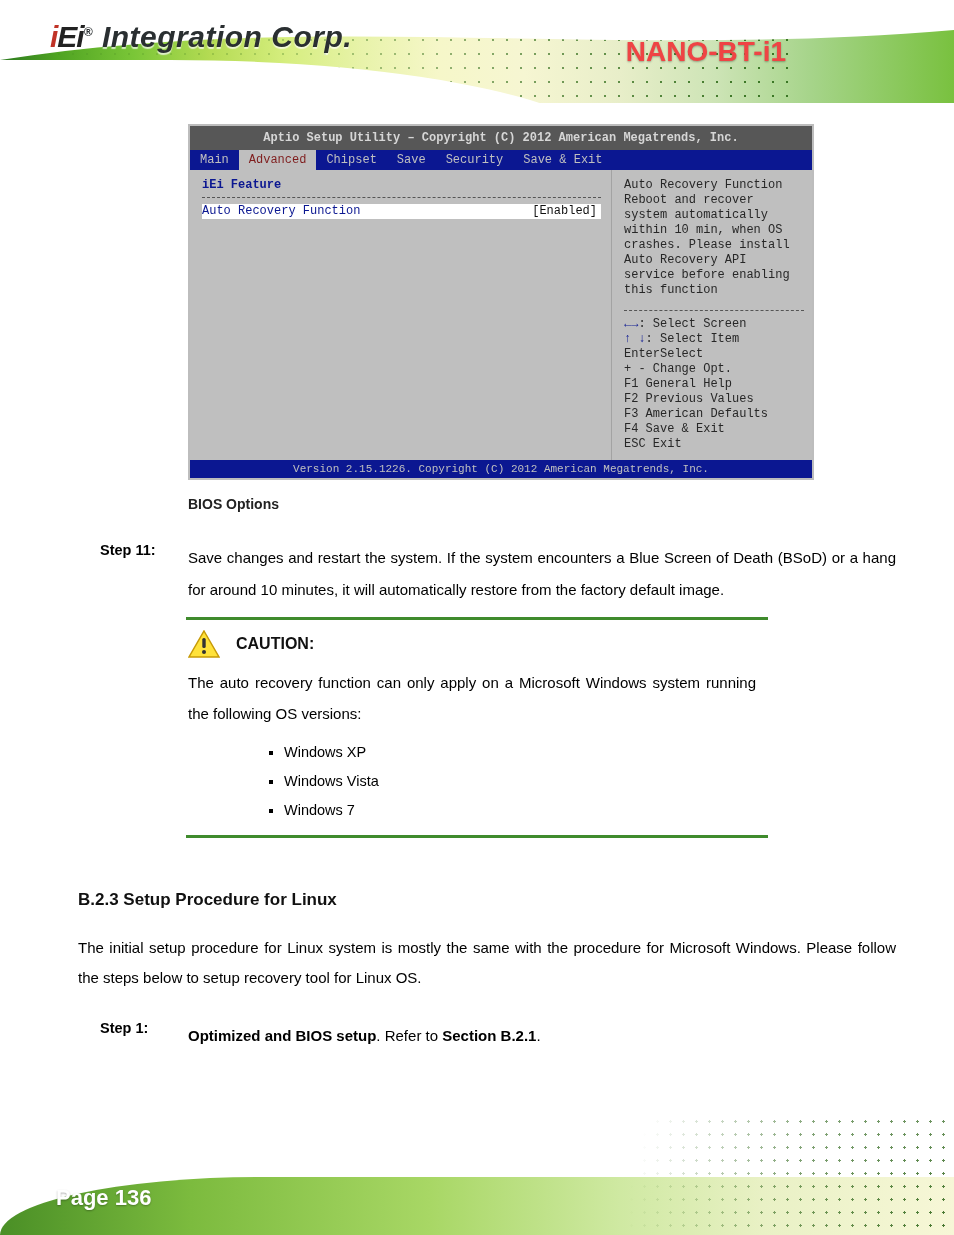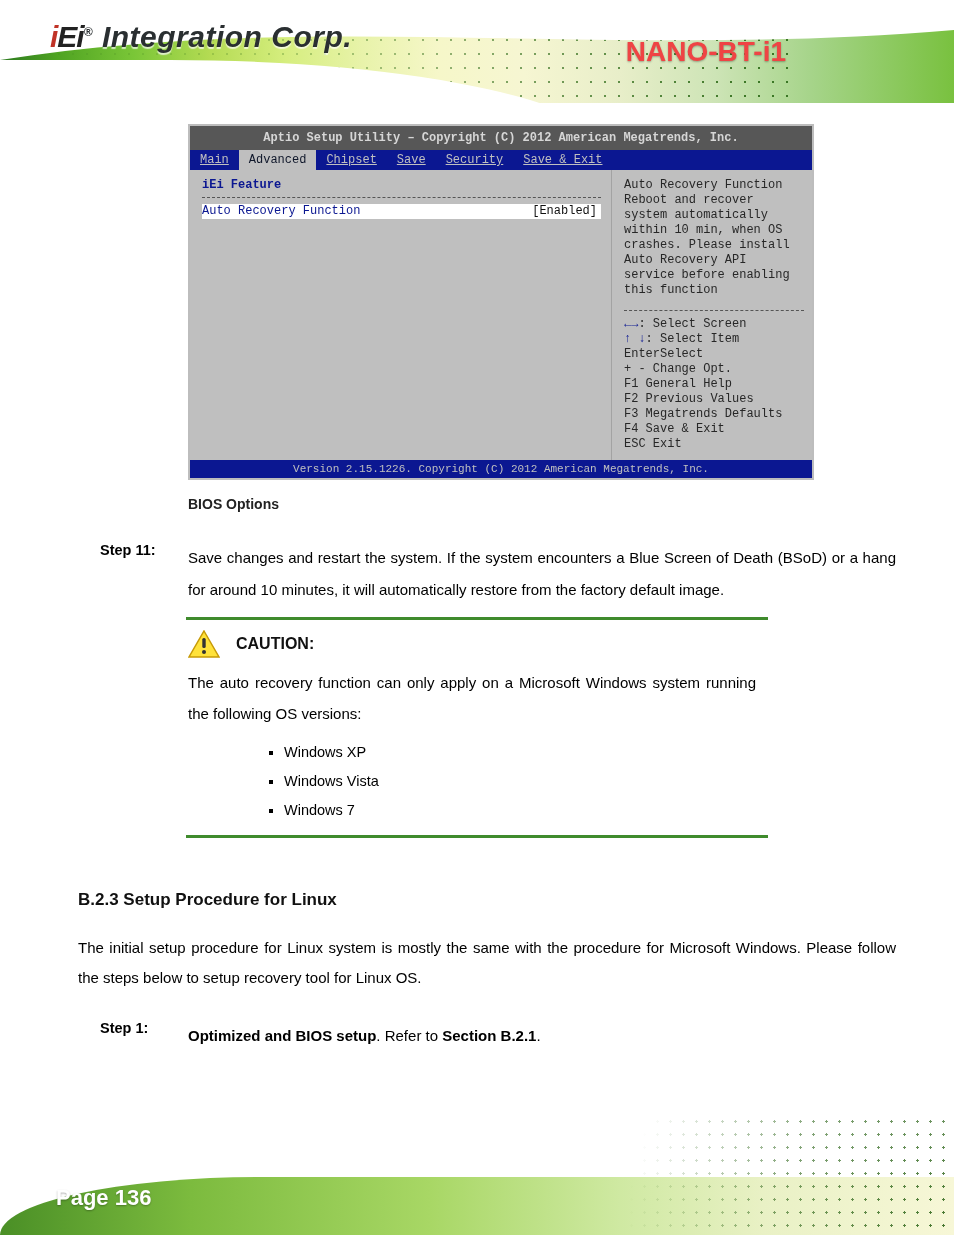--- a/index.html
+++ b/index.html
@@ -46,23 +46,23 @@
   .page-num { position:absolute; left:56px; bottom:24px; color:#fff; font-size:22px; font-weight:700;
               text-shadow:0 1px 2px rgba(0,0,0,.3);}
 
   
   .content { position: absolute; left: 0; top: 120px; width: 954px; padding: 0 58px 0 188px; }
 
   
   .bios { width: 626px; margin: 4px 0 0 0; border: 2px solid #bdbdbd; }
   .bios-title { background:#575757; color:#d6d6d6; text-align:center; font: 700 12px/20px "Courier New", monospace;
                 padding:2px 0 2px 0; }
-  .bios-tabs { display:flex; background:#0b1791; color:#c0c0c0; font: 12px/18px "Courier New", monospace; text-decoration: underline; }
+  .bios-tabs { display:flex; background:#0b1791; color:#c0c0c0; font: 12px/18px "Courier New", monospace; }
   .bios-tabs div { padding:1px 10px; }
-  .bios-tabs .sel { background:#bfbfbf; color:#0f172a; }
+  .bios-tabs .sel { background:#bfbfbf; color:#7f1d1d; }
   .bios-body { display:flex; background:#bfbfbf; color:#272727; font: 12px/15px "Courier New", monospace; min-height: 240px;}
   .bios-left { flex:1; padding:8px 10px 8px 12px; border-right:1px solid #a3a3a3;}
   .bios-right { width:200px; padding:8px 8px 8px 12px;}
   .bios-hr { border:0; border-top:1px dashed #555; margin:4px 0 6px 0; }
   .group-hd { color:#0b1791; font-weight:700; }
   .item-line { display:flex; justify-content:space-between; padding-right:4px;}
   .item-line .val { color:#111;}
   .sel-line { background:#ffffff;}
   .sel-line span:first-child { color:#0b1791;}
   .help-arrows { color:#0b1791; font-weight:700; }
@@ -139,21 +139,21 @@
         <div>service before enabling</div>
         <div>this function</div>
         <div style="height:8px"></div>
         <hr class="bios-hr">
         <div><span class="help-arrows">←→</span><span>: Select Screen</span></div>
         <div><span class="help-arrows">↑ ↓</span><span>: Select Item</span></div>
         <div>EnterSelect</div>
         <div>+ - Change Opt.</div>
         <div>F1  General Help</div>
         <div>F2  Previous Values</div>
-        <div>F3  Megatrends Defaults</div>
+        <div>F3  American Defaults</div>
         <div>F4  Save &amp; Exit</div>
         <div>ESC Exit</div>
       </div>
     </div>
     <div class="bios-foot">Version 2.15.1226. Copyright (C) 2012 American Megatrends, Inc.</div>
   </div>
   <div class="fig-caption">BIOS Options</div>
 
   <div class="step">
     <div class="step-label">Step 11:</div>

